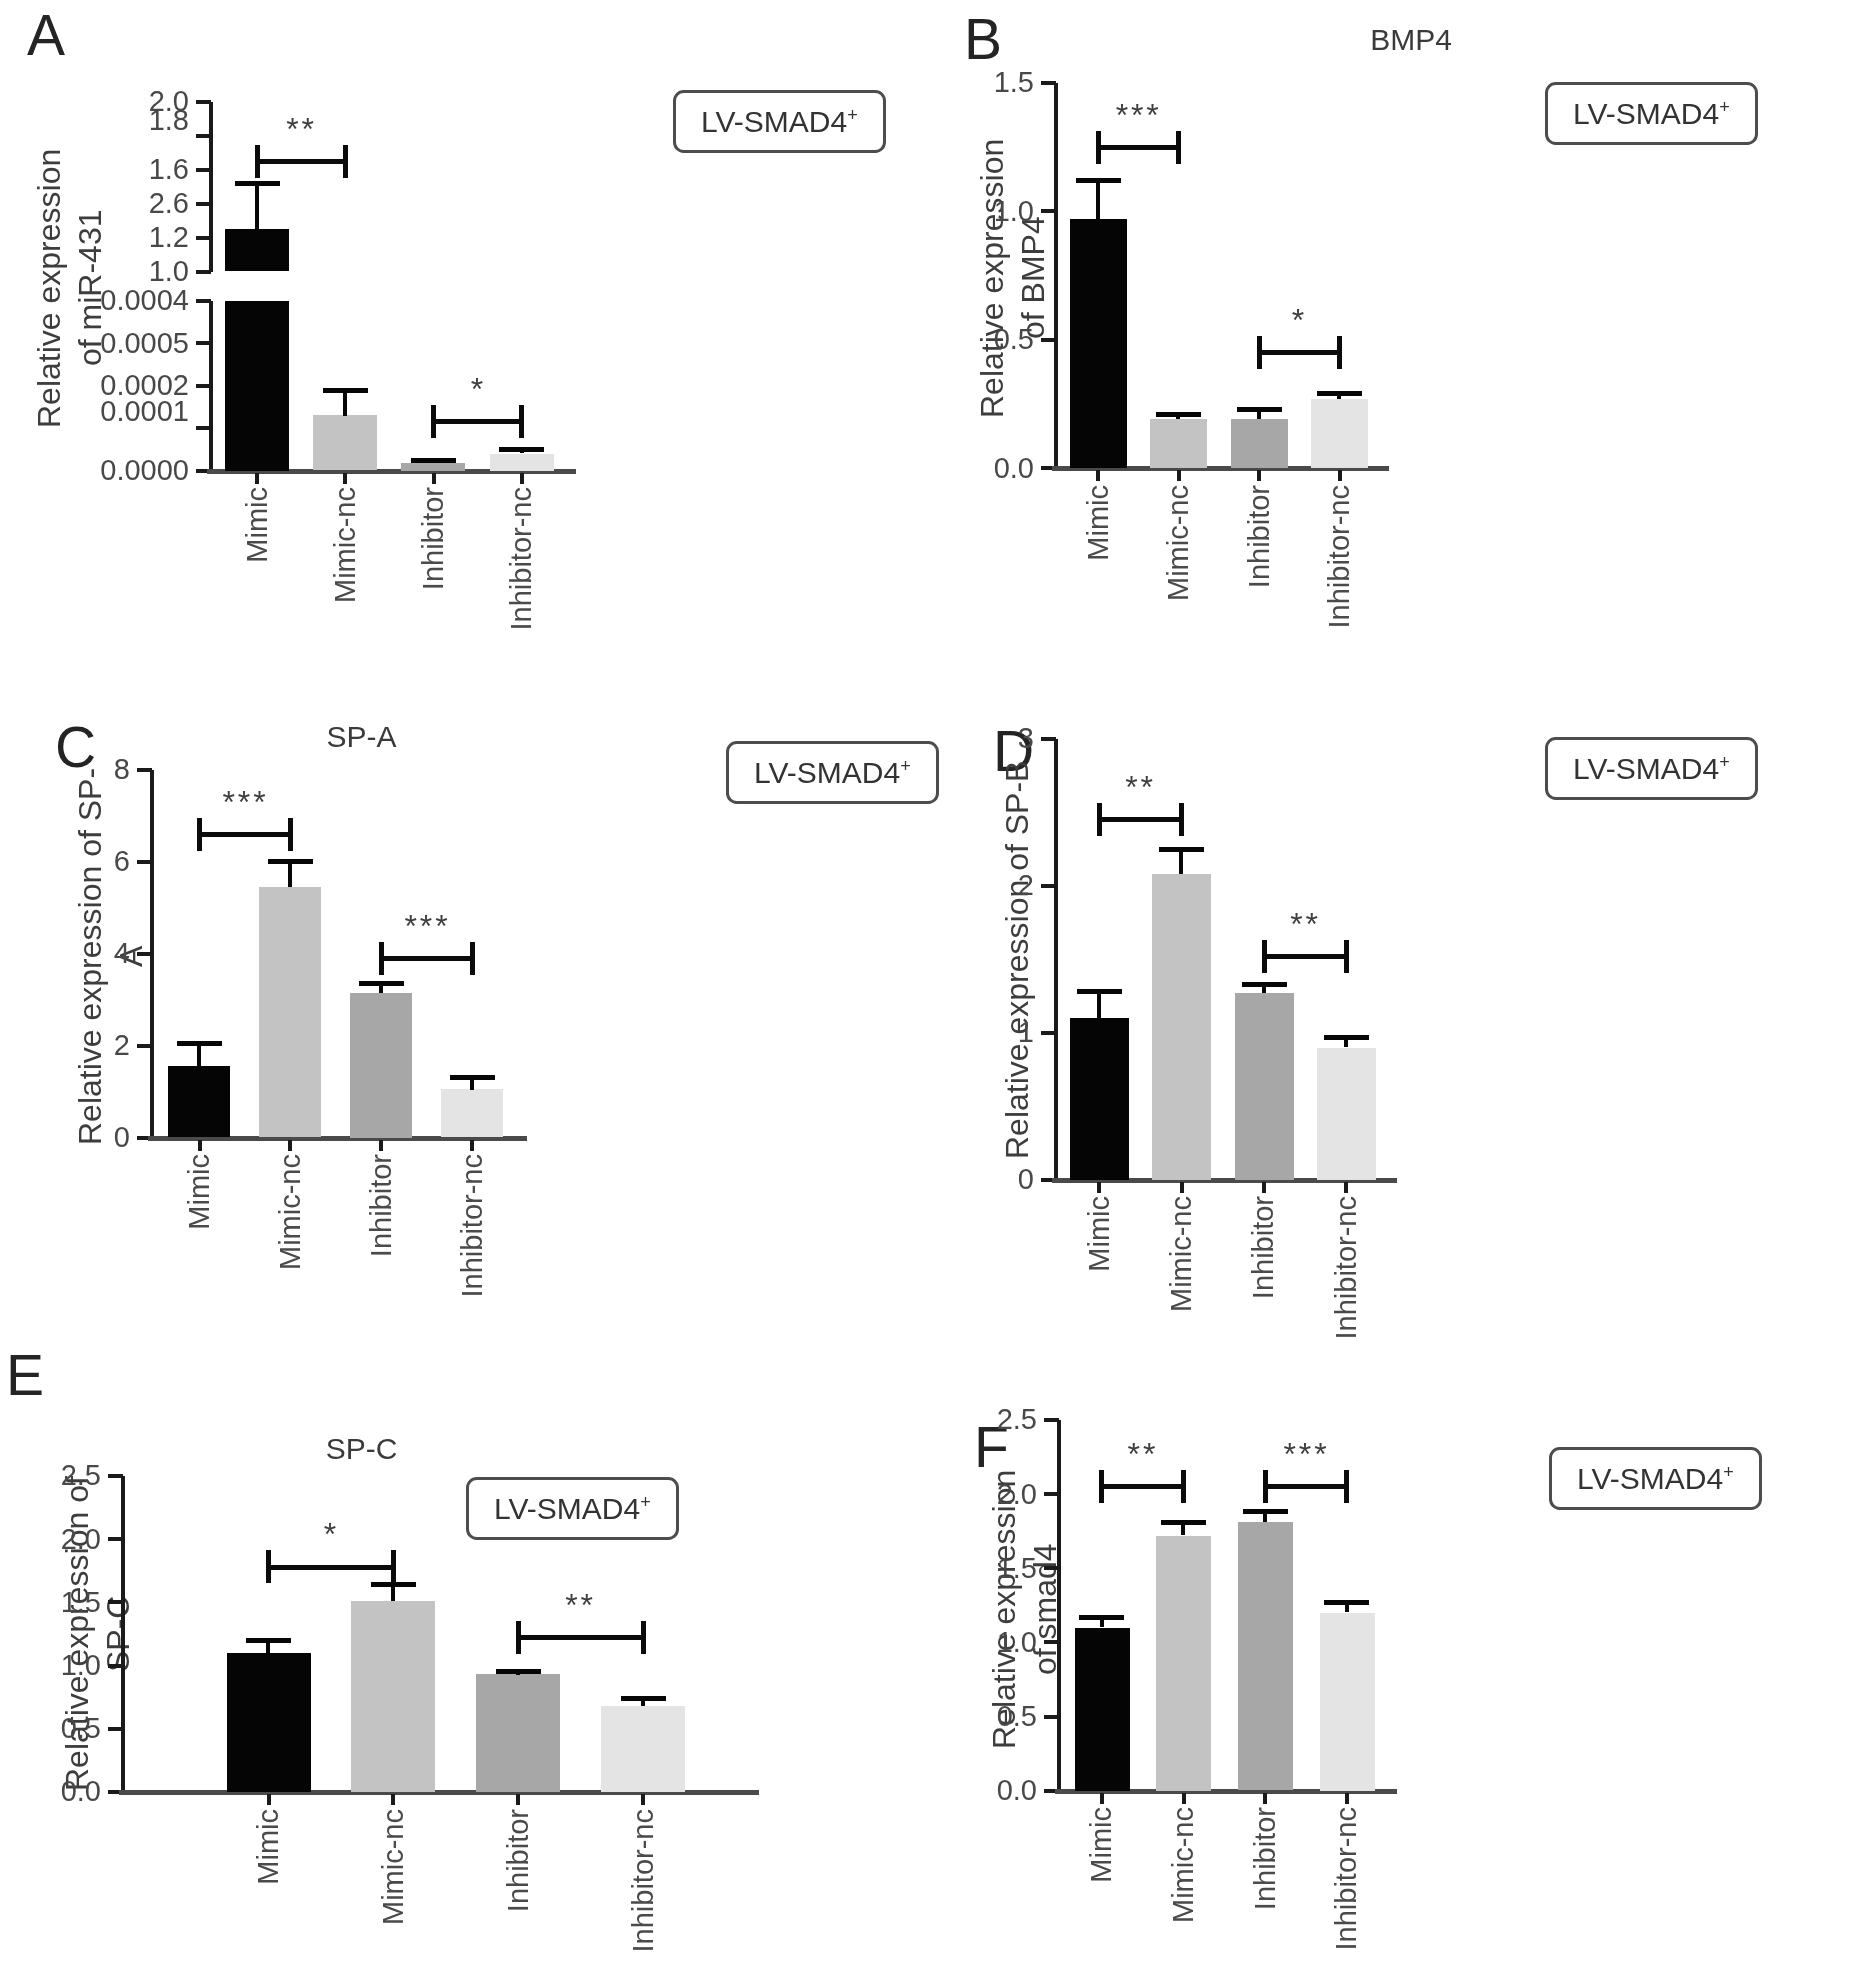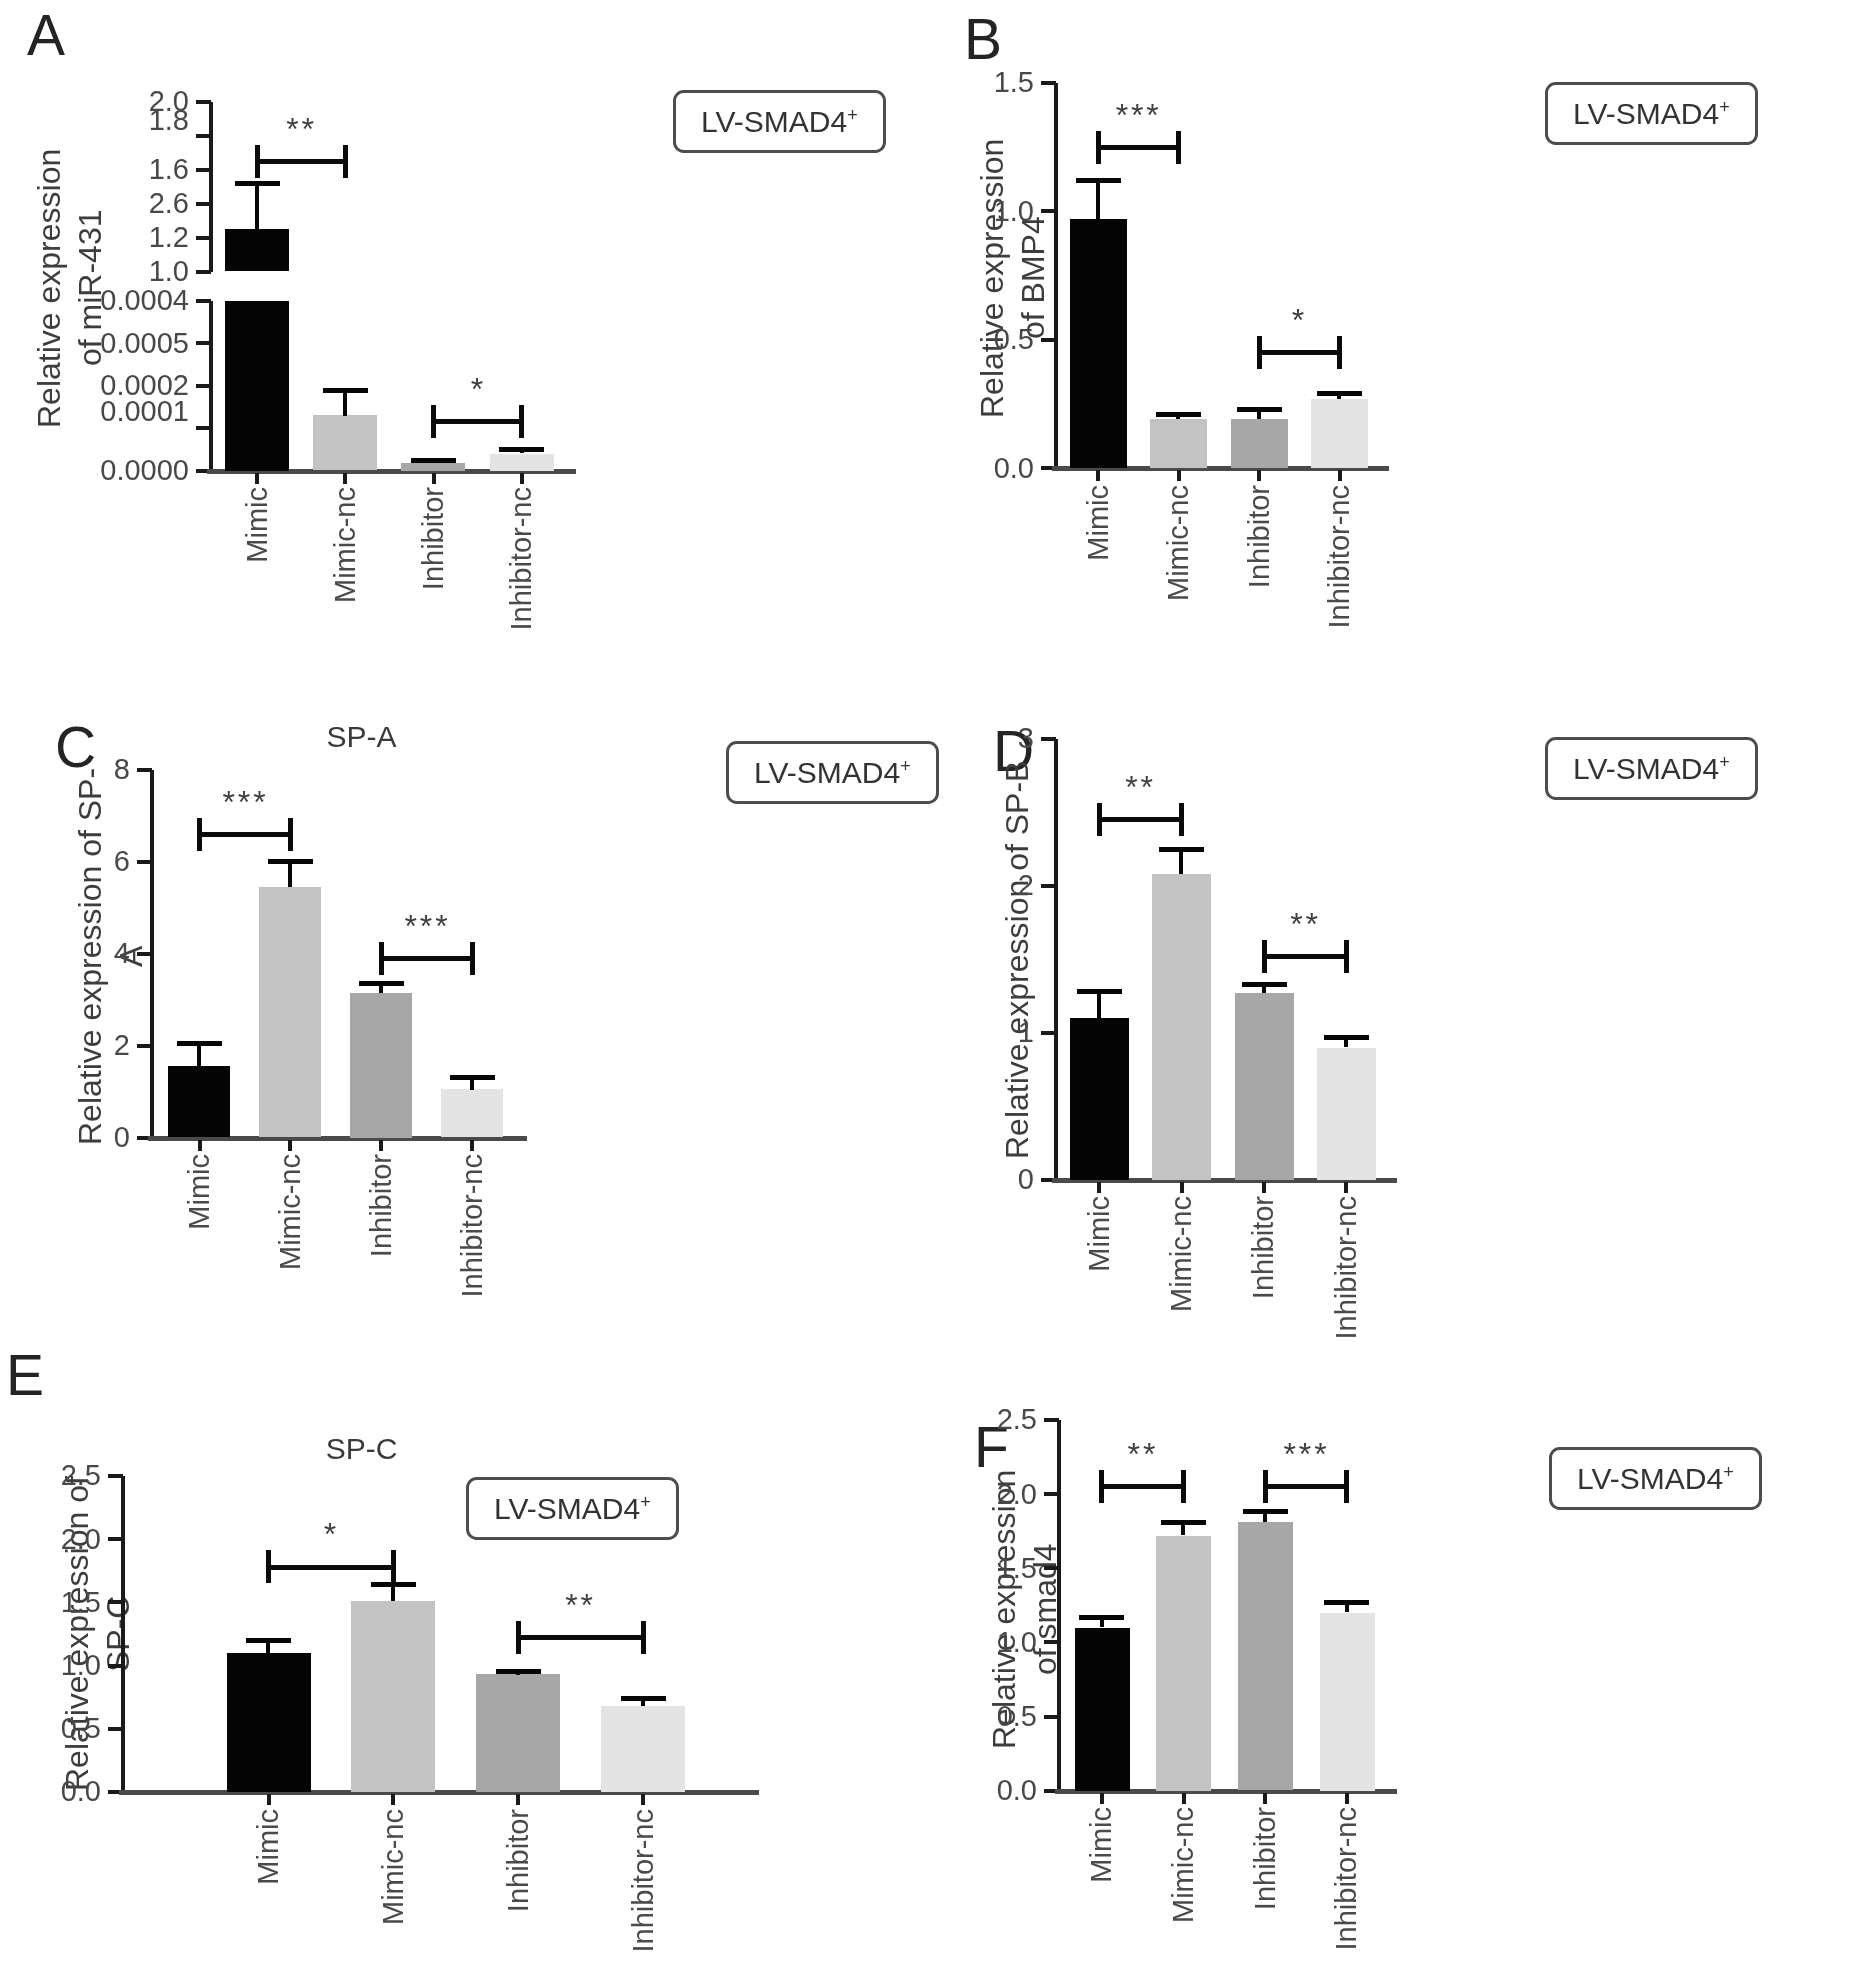--- a/index.html
+++ b/index.html
@@ -135,20 +135,21 @@
         <div class="sigstar" style="left: 20px; top: 8.7px;">**</div>
         <div class="sigline" style="left: 221px; top: 317px; width: 88px;"></div>
         <div class="sigtick" style="left: 218px; top: 303px;"></div>
         <div class="sigtick" style="left: 306px; top: 303px;"></div>
         <div class="sigstar" style="left: 197px; top: 269px;">*</div>
       </div>
   </section>
 
   <section class="panel pB">
     <div class="letter">B</div>
+    <div class="title">BMP4</div>
     <div class="lvbox"><span>LV-SMAD4</span><sup>+</sup></div>
     <div class="ylabel">
         <span>Relative expression</span>
         <span>of BMP4</span>
       </div>
     <div class="plot">
         <div class="axis" style="left: -3.9px; top: 0px; width: 3.9px; height: 385px;"></div>
         <div class="ytick" style="left: -16.6px; top: 383px;"></div>
         <div class="yticklab" style="left: -200px; top: 369px;">0.0</div>
         <div class="ytick" style="left: -16.6px; top: 255px;"></div>

